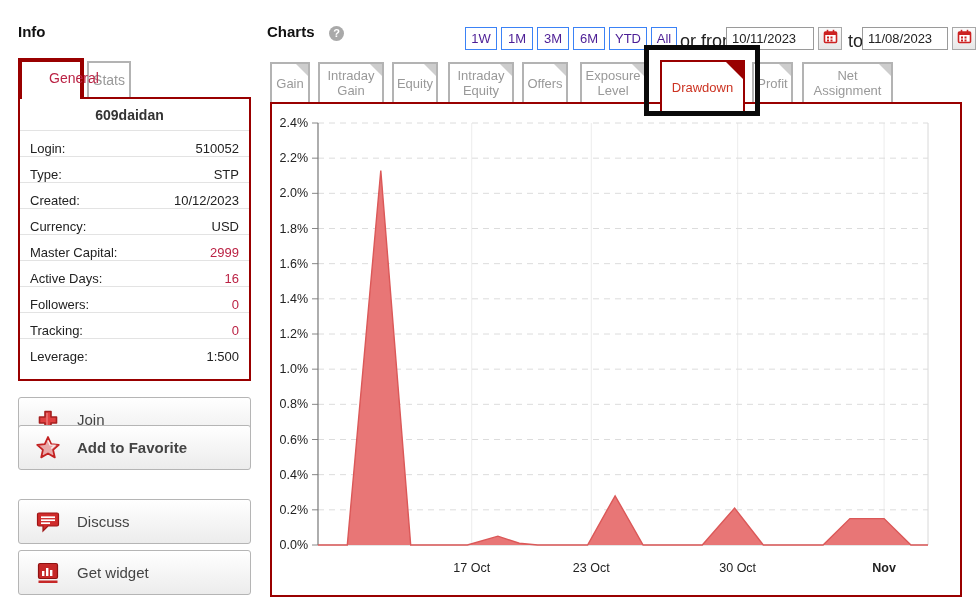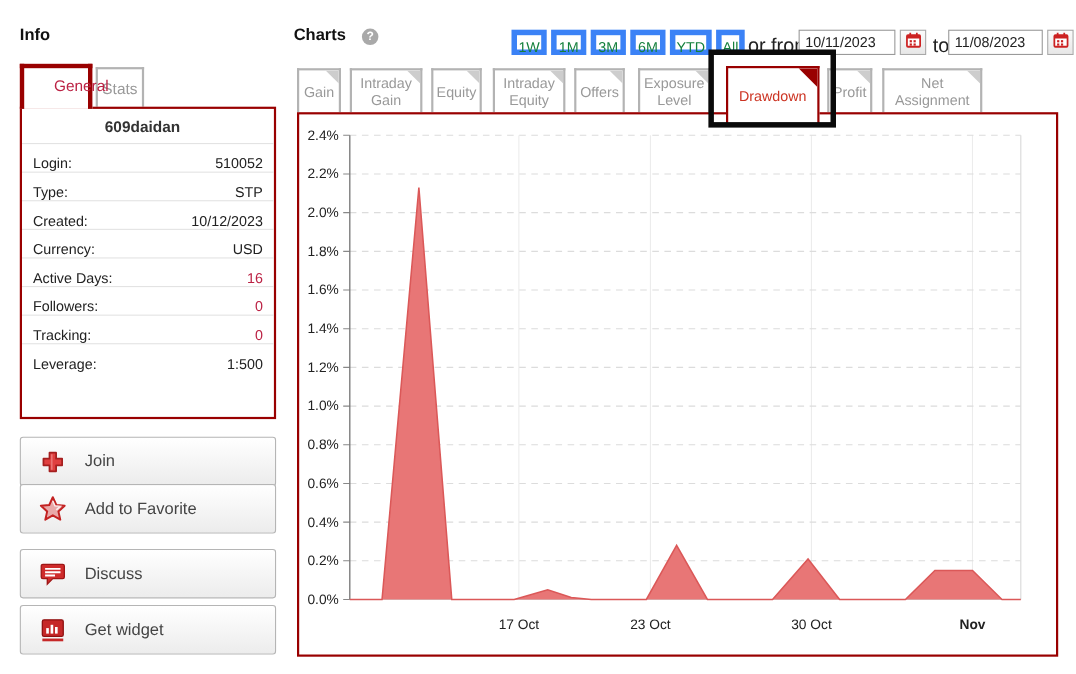--- a/index.html
+++ b/index.html
@@ -26,22 +26,22 @@
   .action-btn{position:absolute;left:18px;width:233px;height:45px;box-sizing:border-box;
     border:1px solid #b5b5b5;border-radius:3px;background:linear-gradient(#ffffff,#ececec);
     display:flex;align-items:center;cursor:pointer;}
   .action-btn .ic{width:26px;height:26px;margin-left:16px;display:flex;align-items:center;justify-content:center;}
   .action-btn .tx{margin-left:16px;font-size:15px;color:#444;}
 
   
   #charts-title{left:267px;top:23px;}
   #help-icon{position:absolute;left:329px;top:26px;width:15px;height:15px;border-radius:50%;
     background:#a9a9a9;color:#fff;font-size:11px;font-weight:bold;text-align:center;line-height:15px;}
-  .range-btn{position:absolute;top:27px;height:23px;box-sizing:border-box;border:5px solid #3b82f6;
-    background:#fff;font-size:13px;color:#15803d;text-align:center;line-height:21px;cursor:pointer;}
+  .range-btn{position:absolute;top:27px;height:23px;box-sizing:border-box;border:1px solid #3b82f6;
+    background:#fff;font-size:13px;color:#4c1d95;text-align:center;line-height:21px;cursor:pointer;}
   .hdr-label{position:absolute;top:31px;font-size:18px;color:#222;}
   .date-input{position:absolute;top:27px;height:23px;box-sizing:border-box;border:1px solid #9a9a9a;
     font-size:13px;color:#222;padding:0 5px;font-family:"Liberation Sans",sans-serif;}
   .cal-btn{position:absolute;top:27px;width:24px;height:23px;box-sizing:border-box;border:1px solid #a8a8a8;
     background:linear-gradient(#fbfbfb,#e7e7e7);display:flex;align-items:center;justify-content:center;cursor:pointer;}
 
   
   .chart-tab{position:absolute;box-sizing:border-box;background:#fff;border:2px solid #b3b3b3;border-bottom:none;
     color:#999;font-size:13px;line-height:15px;display:flex;align-items:center;justify-content:center;
     text-align:center;top:62px;height:40px;cursor:pointer;overflow:hidden;}
@@ -79,20 +79,24 @@
           <span class="lbl">Type:</span>
           <span class="val">STP</span>
         </div>
         <div class="info-row">
           <span class="lbl">Created:</span>
           <span class="val">10/12/2023</span>
         </div>
         <div class="info-row">
           <span class="lbl">Currency:</span>
           <span class="val">USD</span>
+        </div>
+        <div class="info-row">
+          <span class="lbl">Master Capital:</span>
+          <span class="val red">2999</span>
         </div>
         <div class="info-row">
           <span class="lbl">Active Days:</span>
           <span class="val red">16</span>
         </div>
         <div class="info-row">
           <span class="lbl">Followers:</span>
           <span class="val red">0</span>
         </div>
         <div class="info-row">
@@ -109,21 +113,21 @@
   <div id="action-buttons">
       <div class="action-btn" style="top: 397px;">
         <span class="ic">
           <svg width="24" height="24" viewBox="0 0 24 24">
             <path d="M9 3.5h6v5.5h5.5v6H15v5.5H9V15H3.5V9H9z" fill="#e04040" stroke="#a51f1f" stroke-width="1.6" stroke-linejoin="round"></path>
             <path d="M10.2 5h1.6v14h-1.6z" fill="#f08a8a" opacity="0.7"></path>
           </svg>
         </span>
         <span class="tx">Join</span>
       </div>
-      <div class="action-btn" style="top: 440px;">
+      <div class="action-btn" style="top: 425px; font-weight: bold;">
         <span class="ic">
           <svg width="26" height="25" viewBox="0 0 26 25">
             <path d="M13 2l3.2 7.1 7.6.7-5.7 5.1 1.7 7.5L13 18.5l-6.8 3.9 1.7-7.5L2.2 9.8l7.6-.7z" fill="#e9a9a9" stroke="#c32222" stroke-width="1.8" stroke-linejoin="round"></path>
             <path d="M13 5.5l2 4.4 4.8.4-3.6 3.2" fill="none" stroke="#ffffff" stroke-width="1.4" opacity="0.8"></path>
           </svg>
         </span>
         <span class="tx">Add to Favorite</span>
       </div>
       <div class="action-btn" style="top: 499px;">
         <span class="ic">

